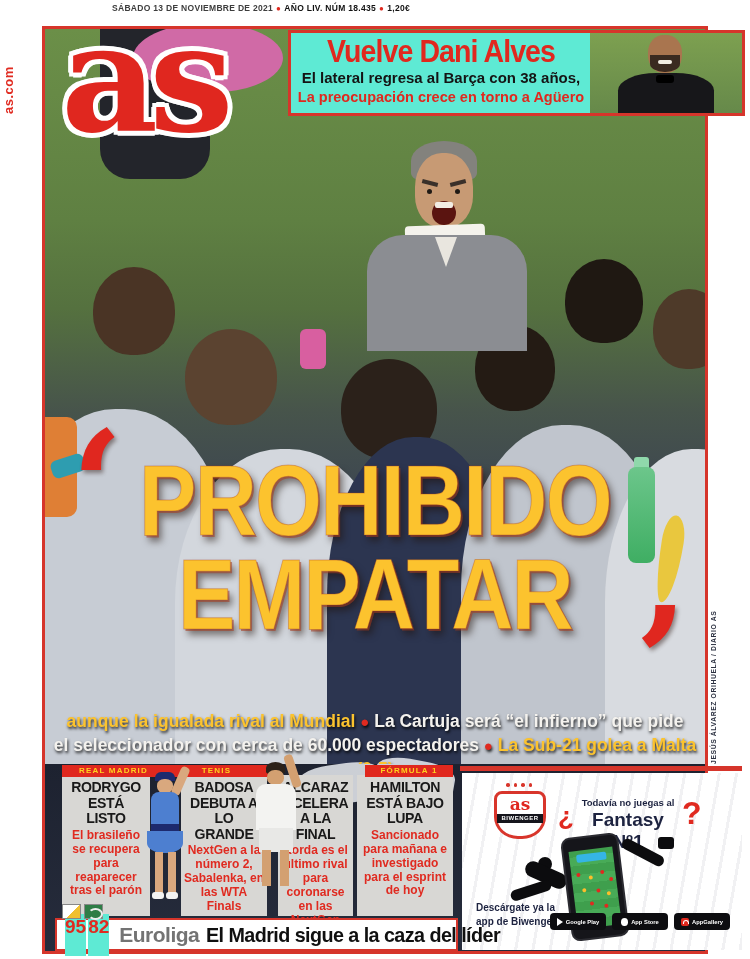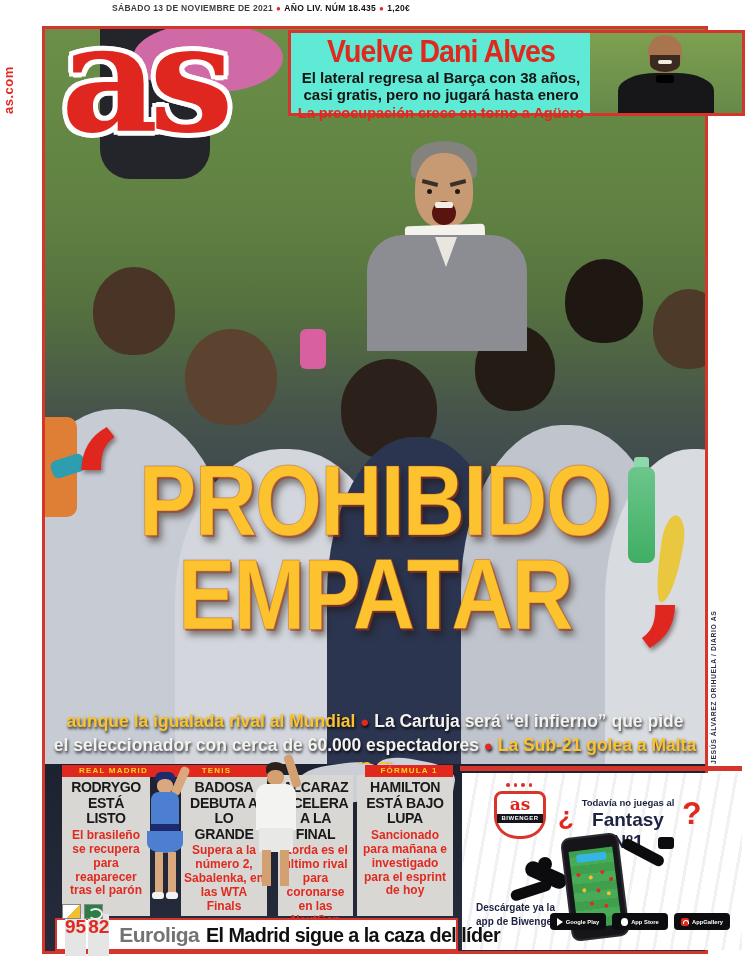--- a/index.html
+++ b/index.html
@@ -112,21 +112,21 @@
   .a-leg { position:absolute; width:9px; height:36px; background:#d3a071; top:88px; }
   .a-leg.l { left:12px; } .a-leg.r { left:30px; }
 
   
   .score-strip { position:absolute; left:10px; top:154px; width:403px; height:33px; background:#fff; border:2.5px solid #d6352b; display:flex; align-items:center; padding-left:8px; z-index:5; }
   .club-logos { position:absolute; left:5px; top:-16px; display:flex; gap:3px; }
   .club-logo { width:19px; height:15px; border:1px solid #888; }
   .club-logo.rm { background:linear-gradient(135deg,#fff 55%,#f0c030 55%); }
   .club-logo.grn { background:#2e7d46; position:relative; }
   .club-logo.grn::after { content:""; position:absolute; left:3px; top:3px; width:11px; height:8px; border:2px solid #eee; border-radius:50%; border-left-color:transparent; }
-  .score-box { width:25px; height:42px; background:#e5e5e5; color:#e02a20; font-size:19px; font-weight:800; text-align:center; line-height:25px; margin-right:2px; }
+  .score-box { width:25px; height:42px; background:#5eead4; color:#e02a20; font-size:19px; font-weight:800; text-align:center; line-height:25px; margin-right:2px; }
   .competition { color:#737373; font-size:21px; font-weight:800; margin:0 7px 0 8px; letter-spacing:-.5px; }
   .strip-headline { color:#101010; font-size:21px; font-weight:800; letter-spacing:-.6px; transform:scaleX(.94); transform-origin:left; white-space:nowrap; }
 
   
   .ad-topbar { position:absolute; left:415px; top:2px; width:282px; height:5px; background:#d6352b; z-index:3; }
 
   
   .ad { position:absolute; left:417px; top:9px; width:280px; height:177px; background:repeating-linear-gradient(100deg,#ffffff 0 14px,#f1f1f3 14px 17px); z-index:4; overflow:hidden; }
   .shield { position:absolute; left:32px; top:18px; width:52px; height:48px; background:#fff; border:3px solid #d8352b; border-radius:8px 8px 46% 46%; text-align:center; }
   .shield-as { font-family:"DejaVu Serif", serif; font-weight:bold; color:#e0271f; font-size:17px; line-height:20px; display:block; }
@@ -240,21 +240,21 @@
       <div class="tabbar" style="left:320px;width:88px;">
         <span class="tab-label">FÓRMULA 1</span>
       </div>
 
       <div class="story-box" style="left:17px;width:88px;">
         <div class="story-headline">RODRYGO ESTÁ LISTO</div>
         <div class="story-text">El brasileño se recupera para reaparecer tras el parón</div>
       </div>
       <div class="story-box" style="left:136px;width:86px;">
         <div class="story-headline">BADOSA DEBUTA A LO GRANDE</div>
-        <div class="story-text">Supera a la número 2, Sabalenka, en las WTA Finals</div>
+        <div class="story-text">NextGen a la número 2, Sabalenka, en las WTA Finals</div>
       </div>
       <div class="story-box" style="left:233px;width:75px;">
         <div class="story-headline">ALCARAZ ACELERA A LA FINAL</div>
         <div class="story-text">Korda es el último rival para coronarse en las NextGen</div>
       </div>
       <div class="story-box" style="left:312px;width:96px;">
         <div class="story-headline">HAMILTON ESTÁ BAJO LUPA</div>
         <div class="story-text">Sancionado para mañana e investigado para el esprint de hoy</div>
       </div>
 
@@ -338,21 +338,20 @@
           </div>
         </div>
       </div>
     </div>
   </div>
 
   <div class="alves-box">
     <div class="alves-text">
       <div class="alves-headline">Vuelve Dani Alves</div>
       <div class="alves-sub">El lateral regresa al Barça con 38 años,</div>
-      <div class="alves-sub">casi gratis, pero no jugará hasta enero</div>
       <div class="alves-kicker">La preocupación crece en torno a Agüero</div>
     </div>
     <div class="alves-photo">
       <div class="ap-suit"></div>
       <div class="ap-head"></div>
       <div class="ap-beard"></div>
       <div class="ap-smile"></div>
       <div class="ap-tie"></div>
     </div>
   </div>

